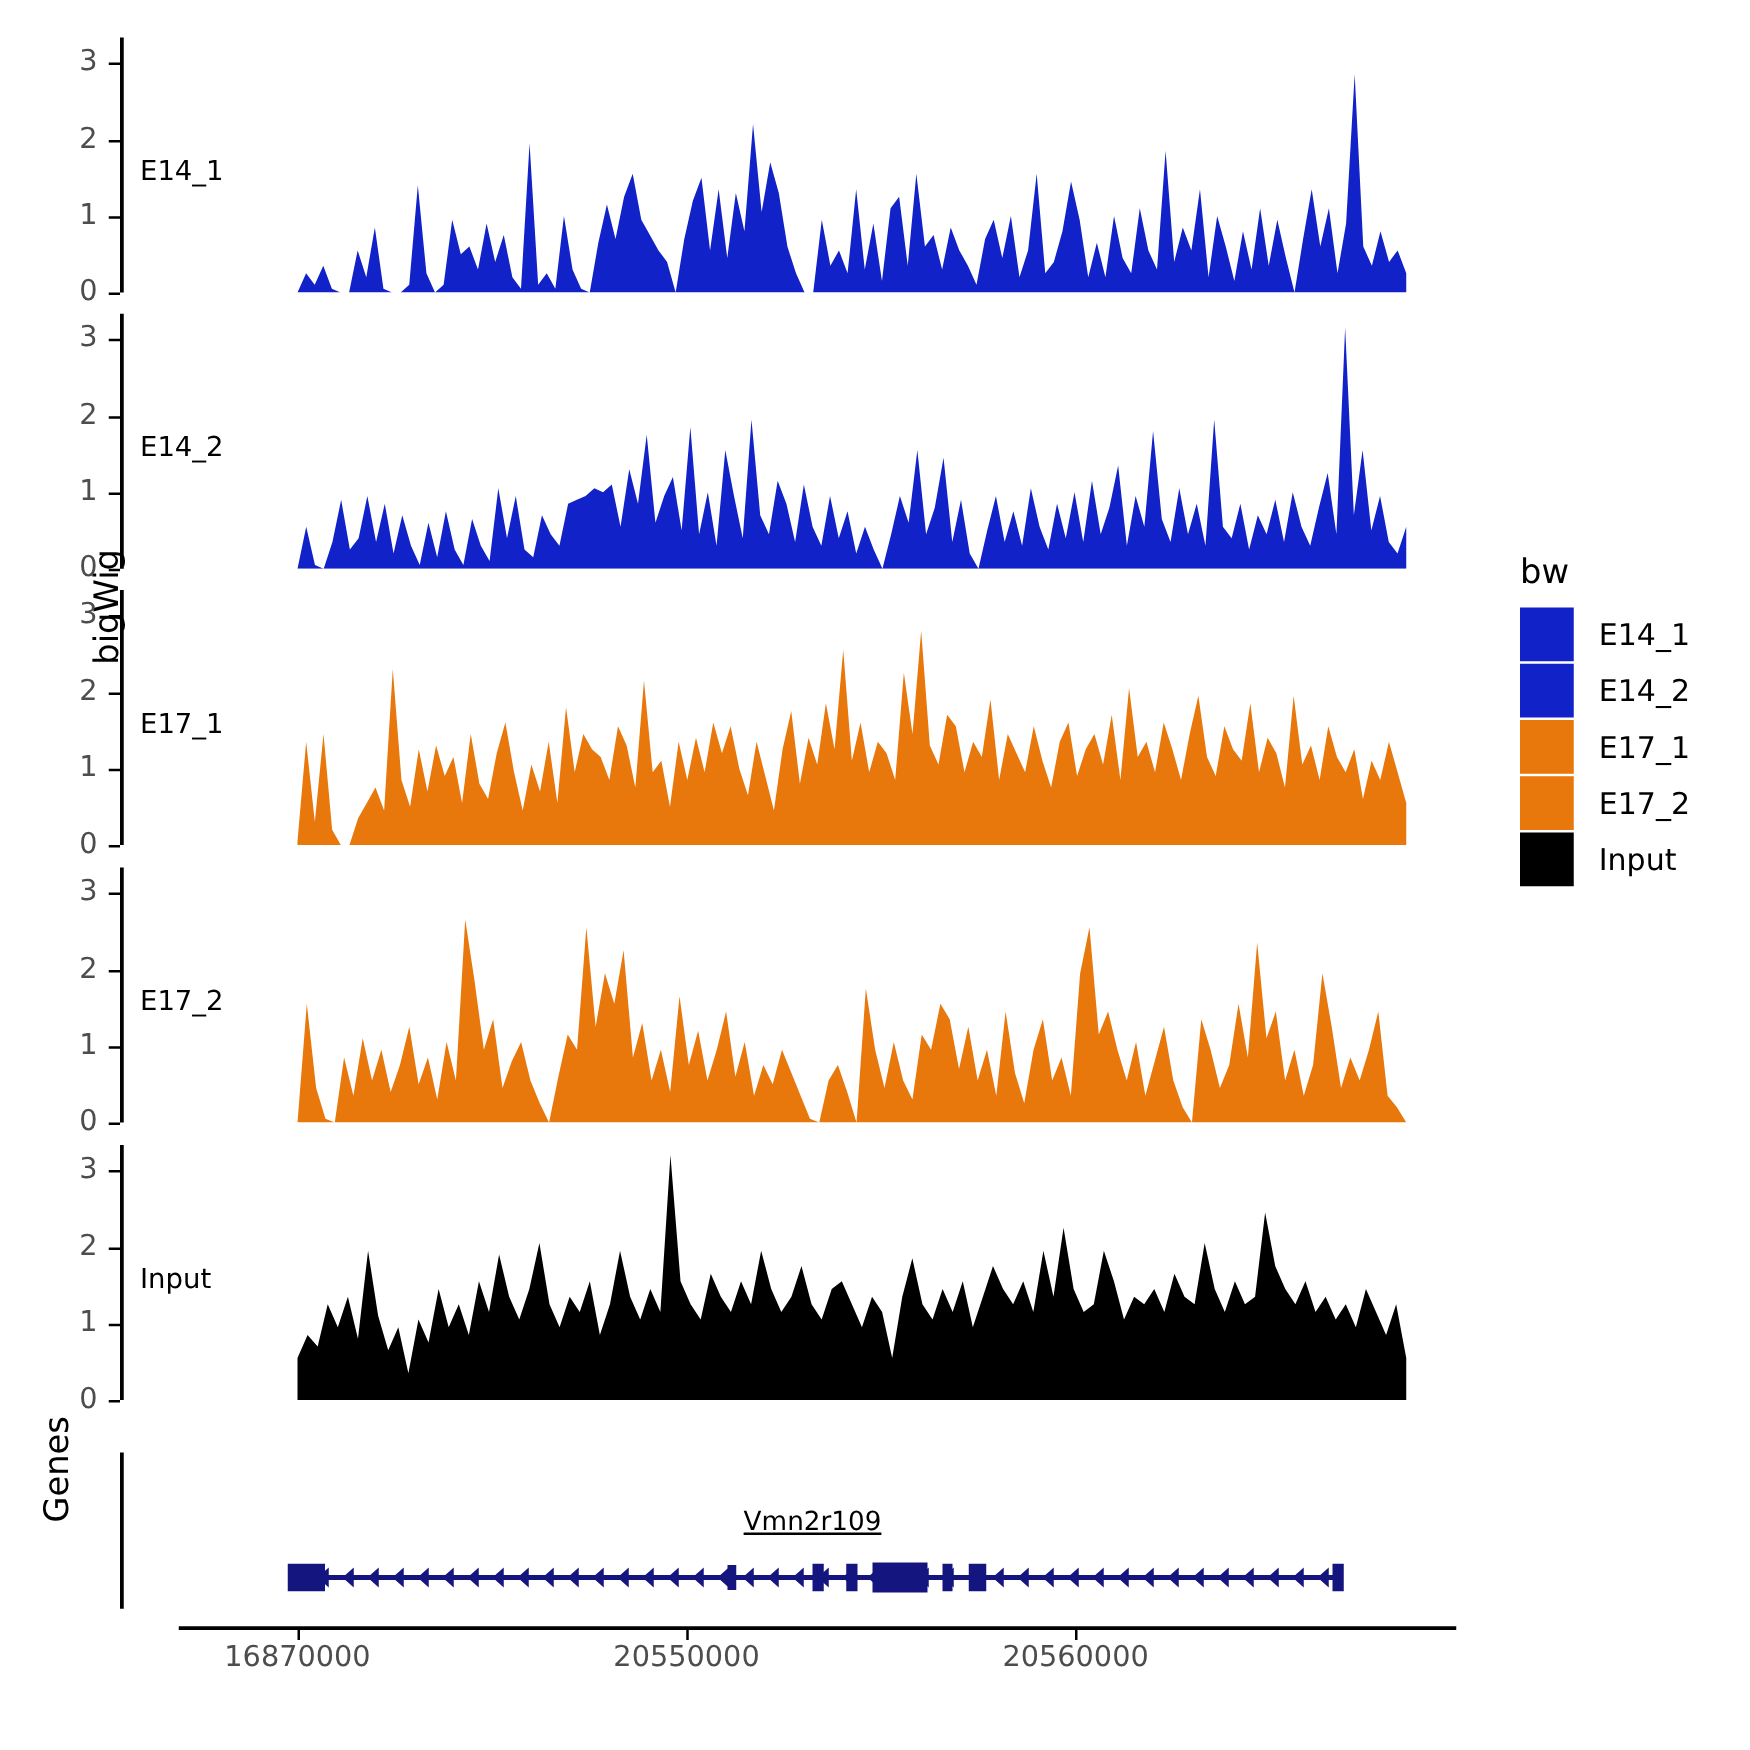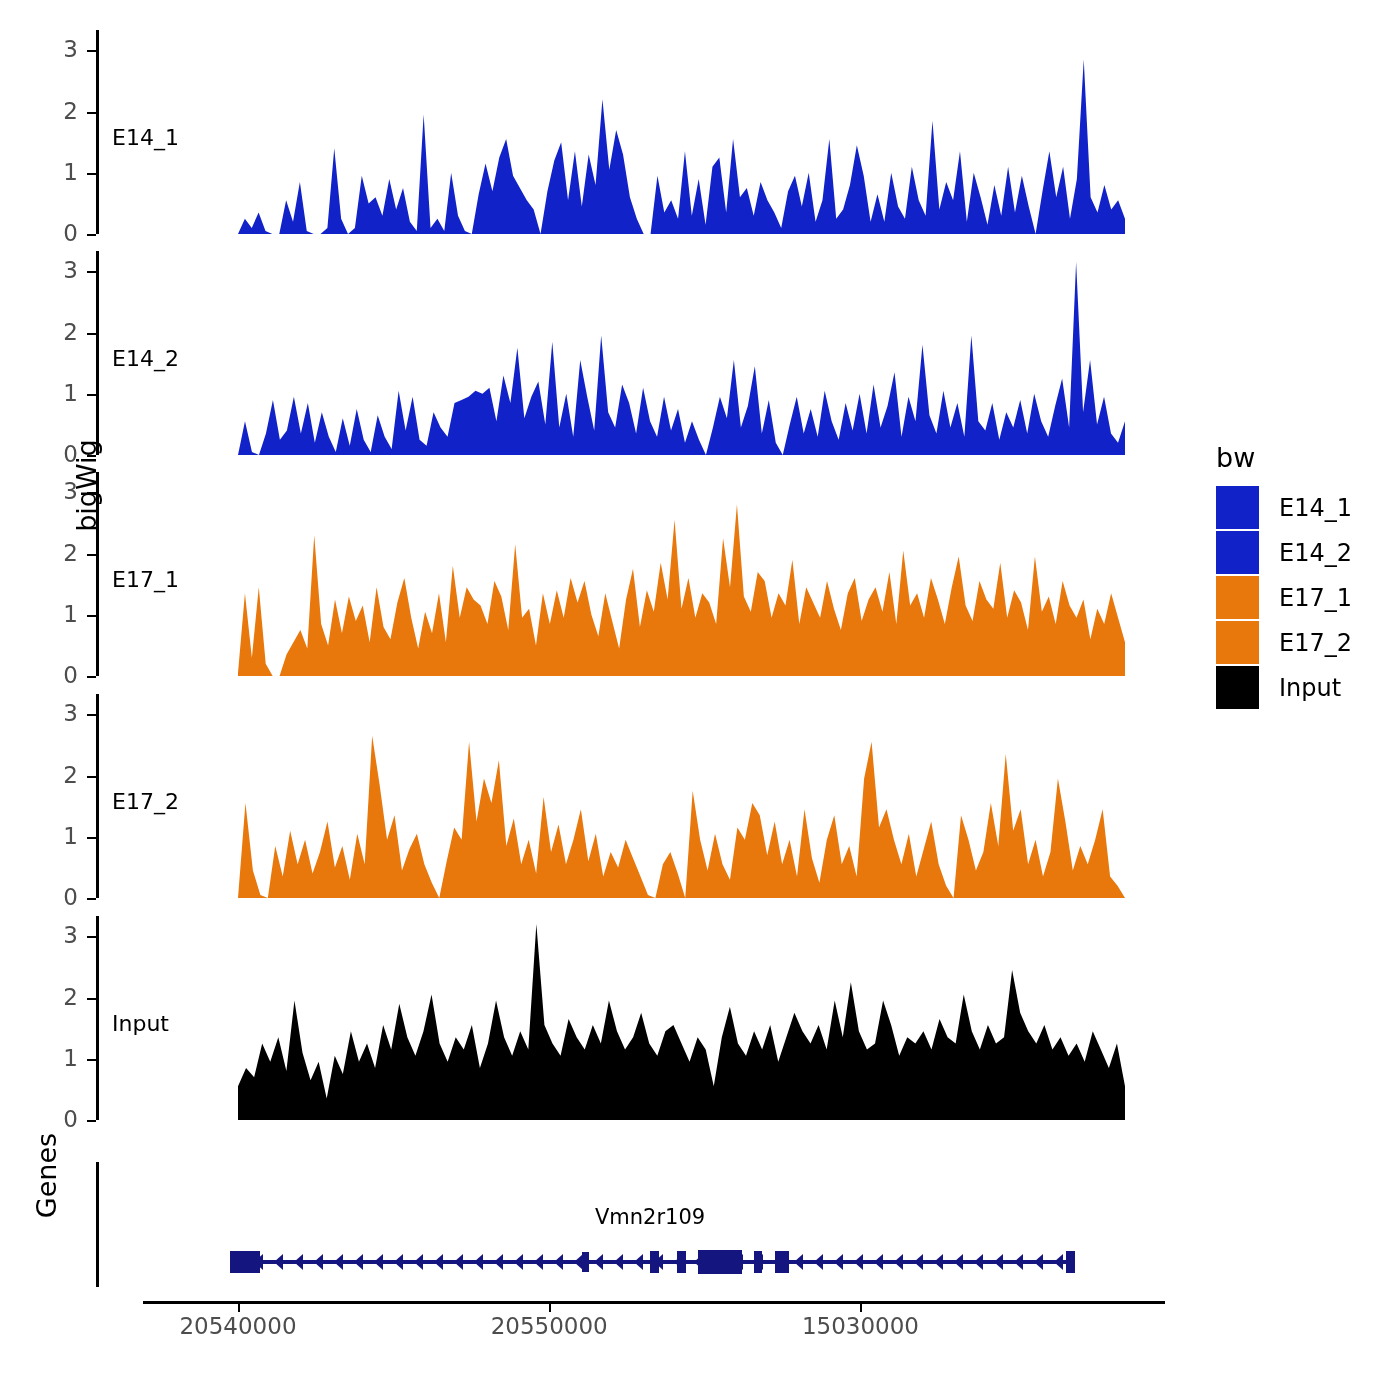--- a/index.html
+++ b/index.html
@@ -42,21 +42,21 @@
   .xtick{position:absolute;top:1303px;width:2px;height:9px;background:#000;}
   .xticklab{
     position:absolute;top:1315px;font-size:23px;color:#4d4d4d;
     text-align:center;width:200px;line-height:1;
   }
 
   
   #genes-axisline{position:absolute;left:96px;top:1162px;width:3px;height:125px;background:#000;}
   #gene-name{
     position:absolute;top:1205px;left:550px;width:200px;text-align:center;
-    font-size:21px;color:#000;
+    font-size:21px;color:#000;text-decoration:underline;
   }
 
   
   #legend{position:absolute;left:1216px;top:444px;}
   #legend-title{font-size:27px;color:#000;margin-bottom:14px;line-height:1;}
   .legend-row{display:flex;align-items:center;height:45px;}
   .swatch{width:43px;height:43px;flex:0 0 43px;}
   .legend-label{margin-left:20px;font-size:24px;color:#000;line-height:1;white-space:nowrap;}
 </style>
 </head>
@@ -196,25 +196,25 @@
       <rect x="447" y="3" width="9" height="22" fill="#151580"></rect>
       <rect x="468" y="2" width="44" height="24" fill="#151580"></rect>
       <rect x="524" y="3" width="8" height="22" fill="#151580"></rect>
       <rect x="545" y="3" width="14" height="22" fill="#151580"></rect>
       <rect x="836" y="3" width="9" height="22" fill="#151580"></rect>
     </svg>
 
   <div id="xaxis"></div>
   <div id="xticks">
       <div class="xtick" style="left: 238px;"></div>
-      <div class="xticklab" style="left: 138px;">20540000</div>
+      <div class="xticklab" style="left: 138px;">16870000</div>
       <div class="xtick" style="left: 549.228px;"></div>
       <div class="xticklab" style="left: 449.228px;">20550000</div>
       <div class="xtick" style="left: 860.456px;"></div>
-      <div class="xticklab" style="left: 760.456px;">15030000</div>
+      <div class="xticklab" style="left: 760.456px;">20560000</div>
     </div>
 
   <div id="legend">
     <div id="legend-title">bw</div>
     <div id="legend-items">
         <div class="legend-row">
           <div class="swatch" style="background: rgb(17, 34, 200);"></div>
           <div class="legend-label">E14_1</div>
         </div>
         <div class="legend-row">

